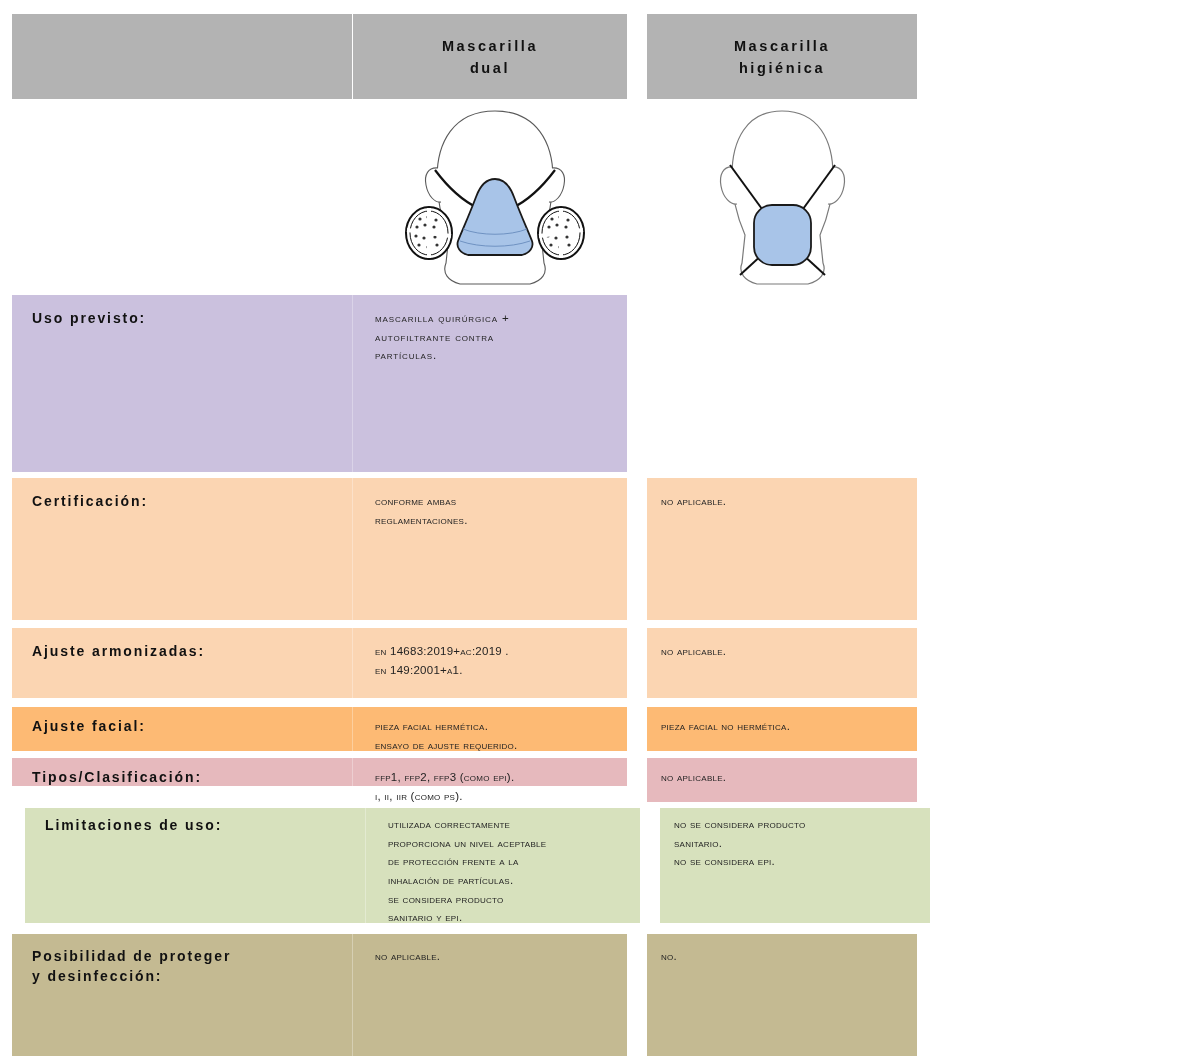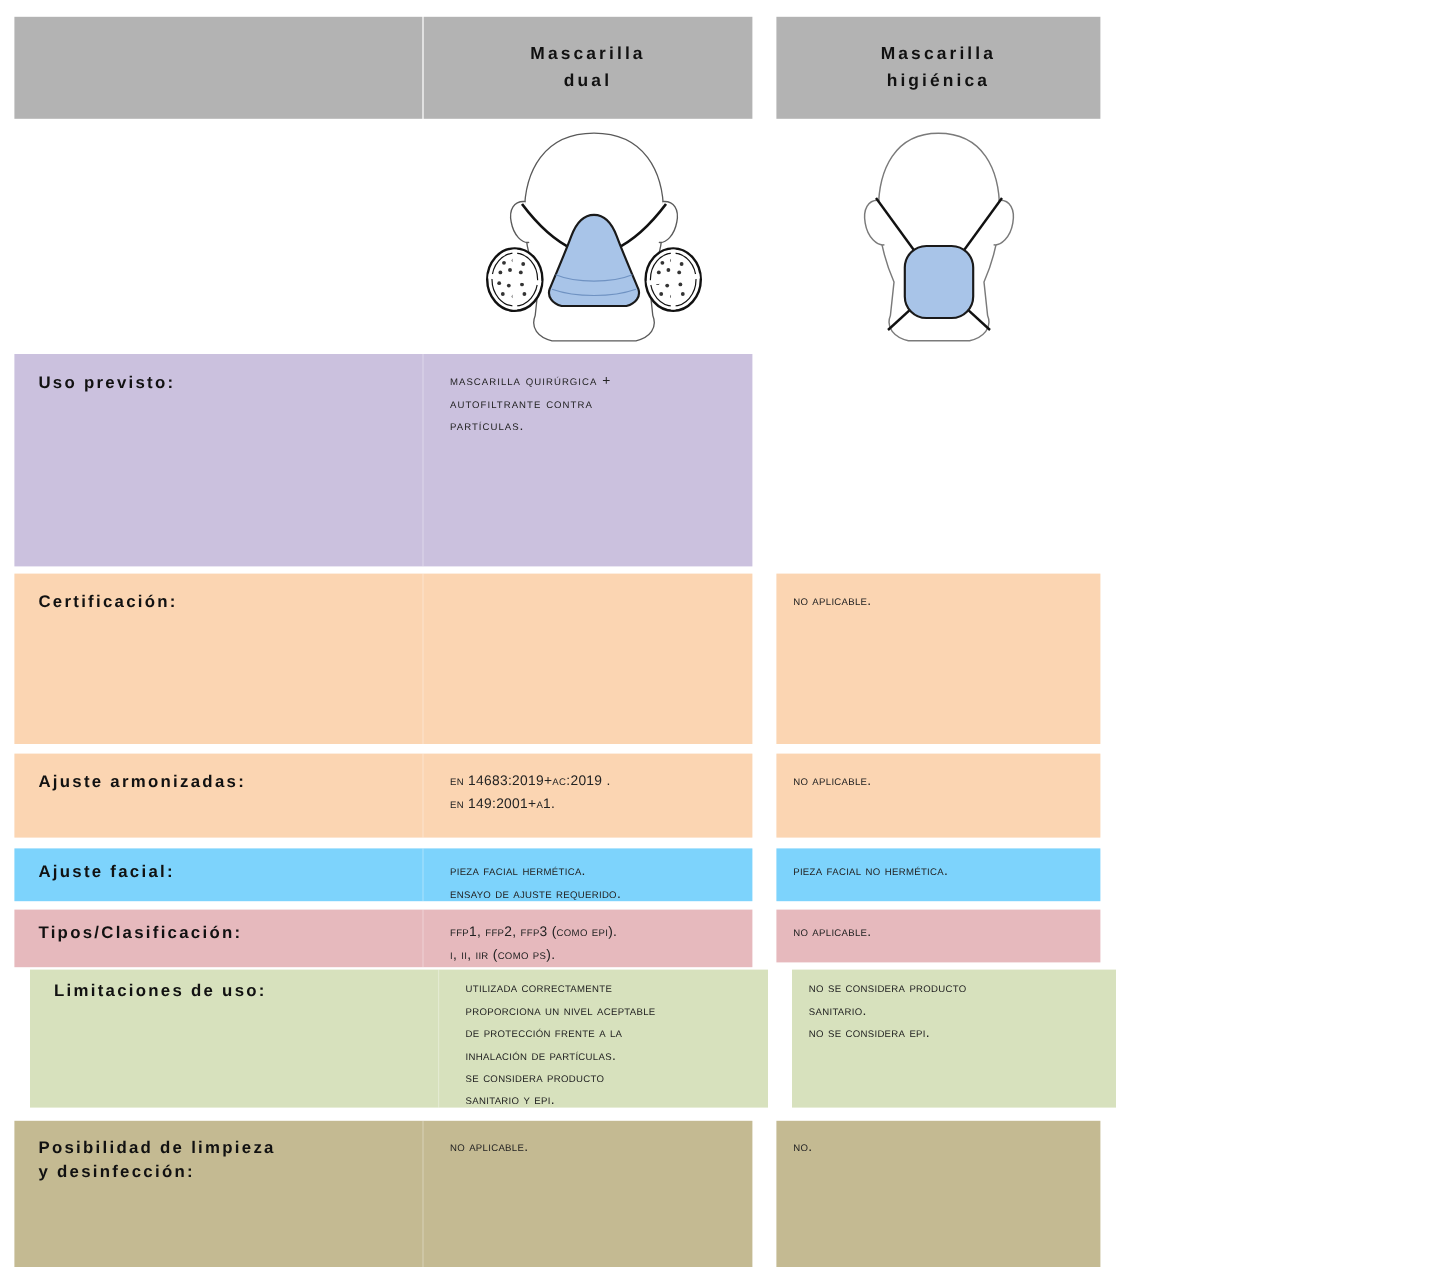--- a/index.html
+++ b/index.html
@@ -118,21 +118,21 @@
     font-variant: small-caps;
     text-transform: lowercase;
     white-space: pre-line;
   }
   .cell-text.tight { letter-spacing: 0.25px; }
   .panelC .cell-text { left: 14px; }
 
   
   .c-lav   { background: #cbc1de; }
   .c-peach { background: #fbd5b2; }
-  .c-blue  { background: #7dd3fc; }
+  .c-blue  { background: #fdba74; }
   .c-pink  { background: #e6b9bd; }
   .c-green { background: #d7e1bd; margin-left: 13px; }
   .c-tan   { background: #c4ba92; }
 
   .divider {
     position: absolute;
     left: 340px;
     top: 0;
     bottom: 0;
     width: 1px;
@@ -262,20 +262,24 @@
 autofiltrante contra
 partículas.</div>
     </div>
   </div>
 
   <div class="band c-peach" style="top:478px; height:142px;">
     <div class="divider"></div>
     <div class="colA">
       <div class="row-label">Certificación:</div>
     </div>
+    <div class="colB">
+      <div class="cell-text tight">Conforme ambas
+reglamentaciones.</div>
+    </div>
   </div>
   <div class="panelC c-peach" style="top:478px; height:142px;">
     <div class="cell-text tight">No aplicable.</div>
   </div>
 
   <div class="band c-peach" style="top:628px; height:70px;">
     <div class="divider"></div>
     <div class="colA">
       <div class="row-label">Ajuste armonizadas:</div>
     </div>
@@ -295,21 +299,21 @@
     </div>
     <div class="colB">
       <div class="cell-text tight" style="top:10px;">Pieza facial hermética.
 Ensayo de ajuste requerido.</div>
     </div>
   </div>
   <div class="panelC c-blue" style="top:707px; height:44px;">
     <div class="cell-text tight" style="top:10px;">Pieza facial no hermética.</div>
   </div>
 
-  <div class="band c-pink" style="top:758px; height:48px;">
+  <div class="band c-pink" style="top:758px; height:28px;">
     <div class="divider"></div>
     <div class="colA">
       <div class="row-label" style="top:9px;">Tipos/Clasificación:</div>
     </div>
     <div class="colB">
       <div class="cell-text tight" style="top:10px;">FFP1, FFP2, FFP3 (como EPI).
 I, II, IIR (como PS).</div>
     </div>
   </div>
   <div class="panelC c-pink" style="top:758px; height:44px;">
@@ -332,21 +336,21 @@
   </div>
   <div class="panelC c-green" style="top:808px; height:115px;">
     <div class="cell-text tight" style="top:7px;">No se considera producto
 sanitario.
 No se considera EPI.</div>
   </div>
 
   <div class="band c-tan" style="top:934px; height:122px;">
     <div class="divider"></div>
     <div class="colA">
-      <div class="row-label" style="top:12px;">Posibilidad de limpieza
+      <div class="row-label" style="top:12px;">Posibilidad de proteger
 y desinfección:</div>
     </div>
     <div class="colB">
       <div class="cell-text tight" style="top:13px;">No aplicable.</div>
     </div>
   </div>
   <div class="panelC c-tan" style="top:934px; height:122px;">
     <div class="cell-text tight" style="top:13px;">No.</div>
   </div>
 

